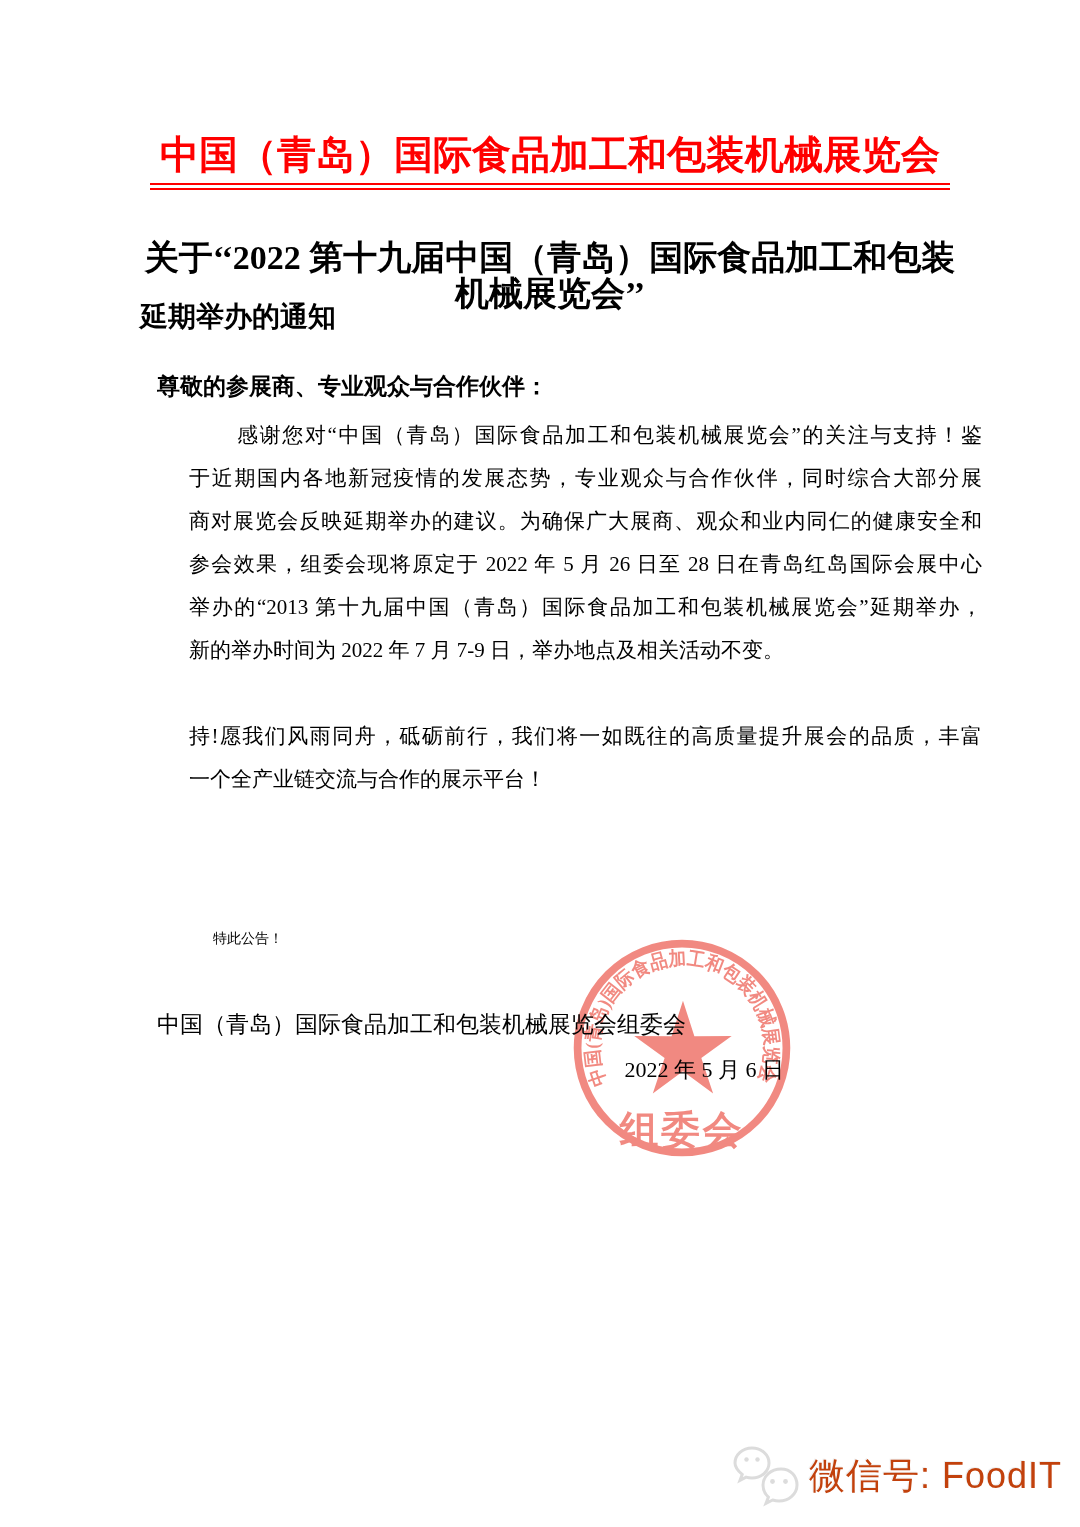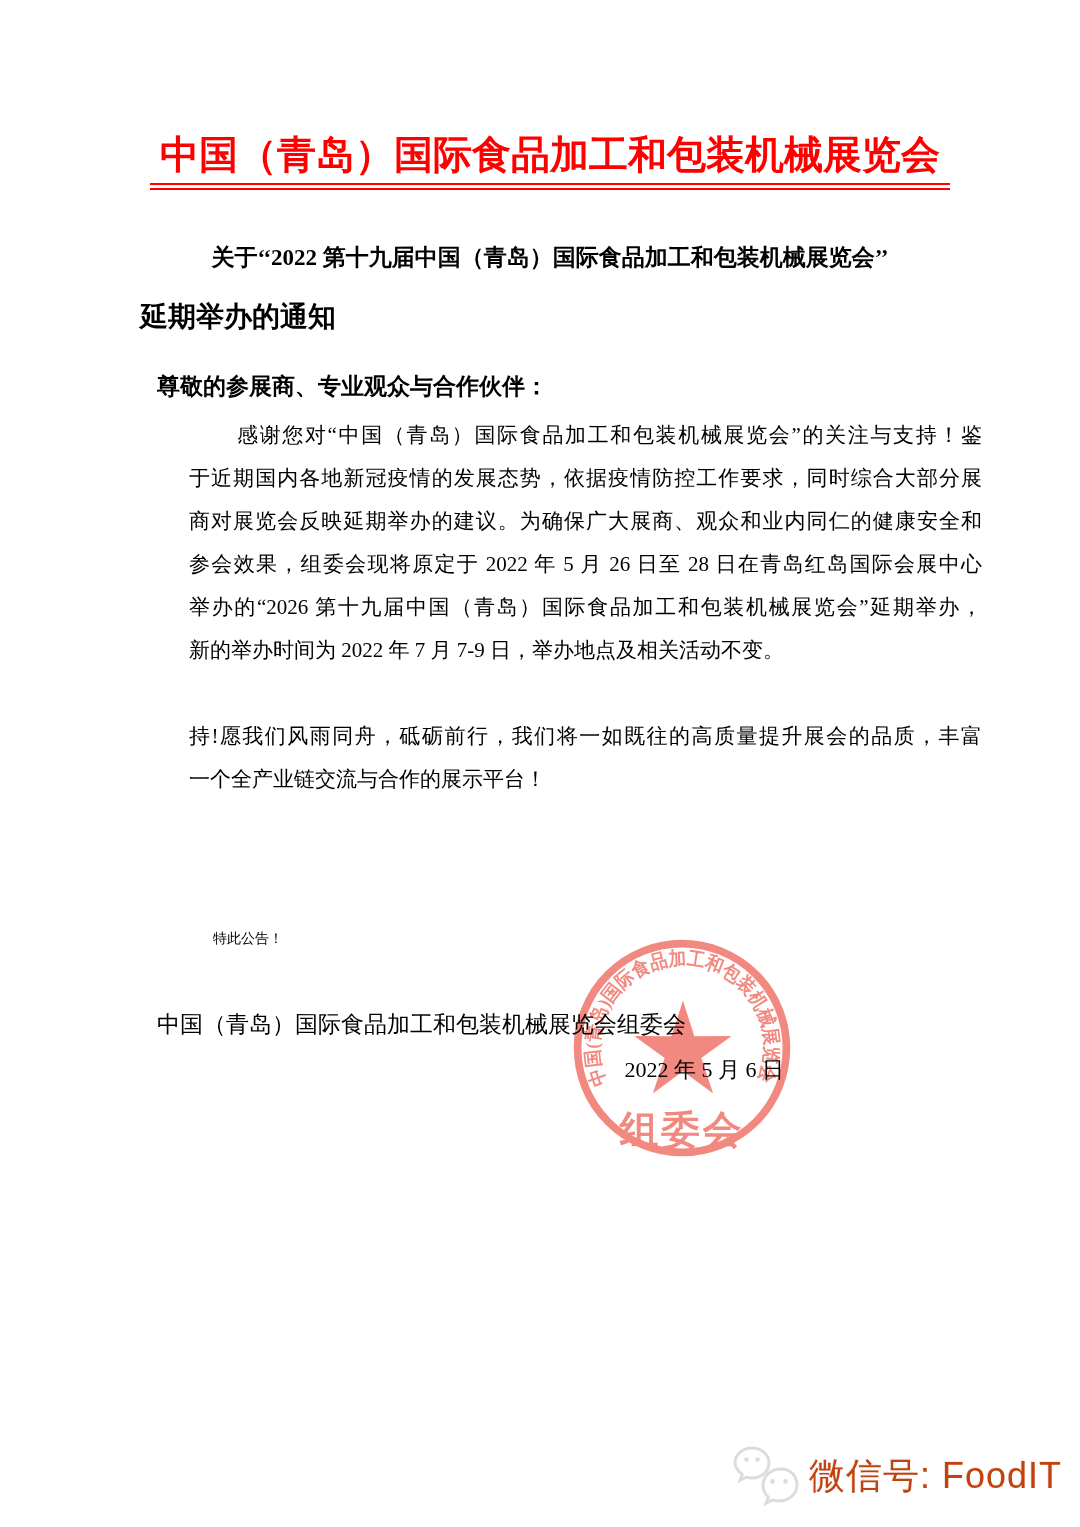--- a/index.html
+++ b/index.html
@@ -20,21 +20,21 @@
     font-size: 39px; font-weight: bold;
     color: #ff0000;
     line-height: 48px;
     padding-bottom: 4px;
     border-bottom: 7px double #ff0000;
     letter-spacing: 0px;
   }
   .subtitle1 {
     top: 240px; left: 140px; width: 820px;
     text-align: center;
-    font-size: 23px; font-weight: bold;
+    font-size: 34px; font-weight: bold;
     line-height: 36px;
   }
   .subtitle2 {
     top: 298px; left: 140px; width: 820px;
     text-align: left;
     font-size: 28px; font-weight: bold;
     line-height: 38px;
   }
   .salutation {
     top: 372px; left: 157px; width: 793px;
@@ -91,24 +91,24 @@
 
   <div class="abs title">中国（青岛）国际食品加工和包装机械展览会</div>
 
   <div class="abs subtitle1">关于‘‘2022 第十九届中国（青岛）国际食品加工和包装机械展览会’’</div>
   <div class="abs subtitle2">延期举办的通知</div>
 
   <div class="abs salutation">尊敬的参展商、专业观众与合作伙伴：</div>
 
   <div class="abs para para1">
     <div class="jline firstline">感谢您对“中国（青岛）国际食品加工和包装机械展览会”的关注与支持！鉴</div>
-    <div class="jline">于近期国内各地新冠疫情的发展态势，依据疫情防控工作要求，同时综合大部分展</div>
+    <div class="jline">于近期国内各地新冠疫情的发展态势，专业观众与合作伙伴，同时综合大部分展</div>
     <div class="jline">商对展览会反映延期举办的建议。为确保广大展商、观众和业内同仁的健康安全和</div>
     <div class="jline">参会效果，组委会现将原定于 2022 年 5 月 26 日至 28 日在青岛红岛国际会展中心</div>
-    <div class="jline">举办的“2026 第十九届中国（青岛）国际食品加工和包装机械展览会”延期举办，</div>
+    <div class="jline">举办的“2013 第十九届中国（青岛）国际食品加工和包装机械展览会”延期举办，</div>
     <div class="lline">新的举办时间为 2022 年 7 月 7-9 日，举办地点及相关活动不变。</div>
   </div>
 
   <div class="abs para para2">
     <div class="jline">持!愿我们风雨同舟，砥砺前行，我们将一如既往的高质量提升展会的品质，丰富</div>
     <div class="lline">一个全产业链交流与合作的展示平台！</div>
   </div>
 
   <div class="abs announce">特此公告！</div>
 

